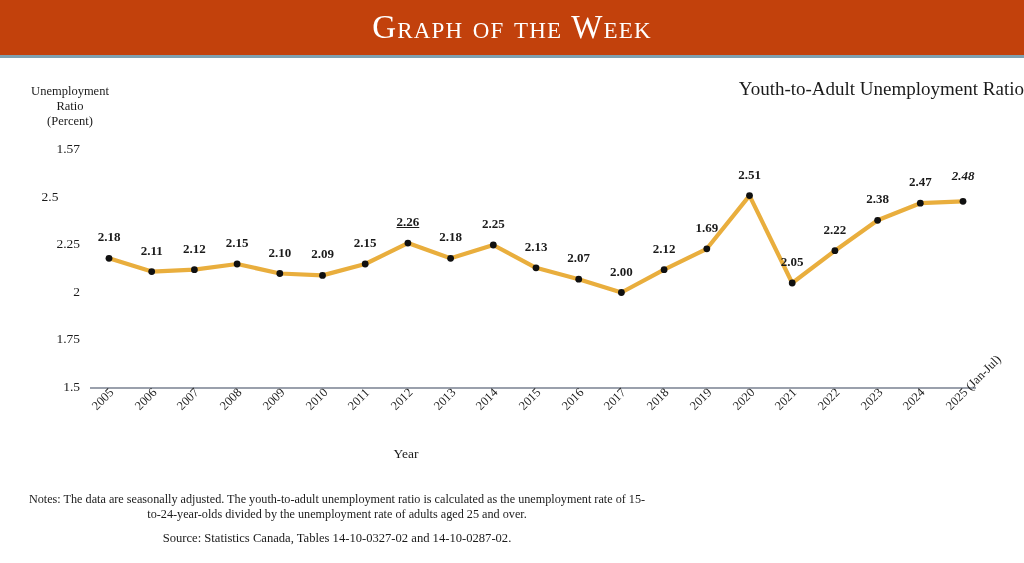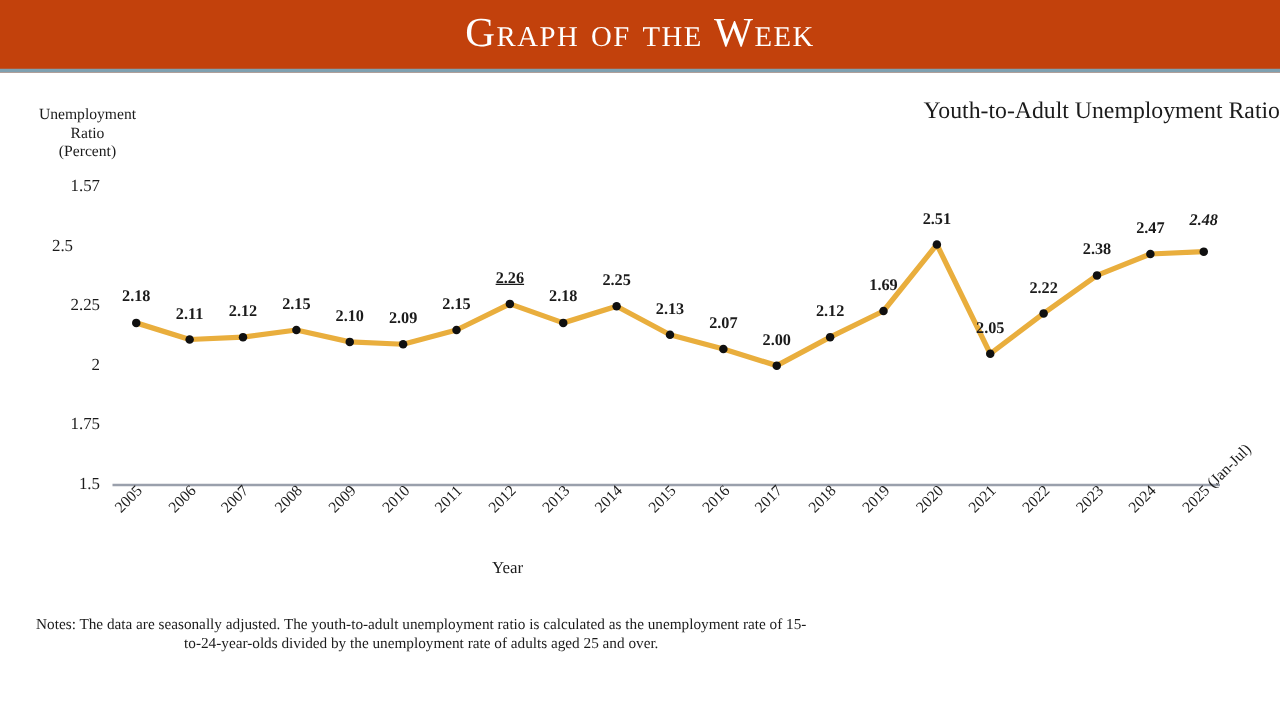--- a/index.html
+++ b/index.html
@@ -247,13 +247,14 @@
       <div class="x-tick-label" style="left: 857.6px; top: 345px;">2023</div>
       <div class="x-tick-label" style="left: 900.3px; top: 345px;">2024</div>
       <div class="x-tick-label" style="left: 943px; top: 345px;">2025 (Jan-Jul)</div>
     </div>
 
   <div id="x-axis-title">Year</div>
 </div>
 
 <div id="footnotes">
   <p id="notes-text">Notes: The data are seasonally adjusted. The youth-to-adult unemployment ratio is calculated as the unemployment rate of 15-to-24-year-olds divided by the unemployment rate of adults aged 25 and over.</p>
+  <p id="source-text">Source: Statistics Canada, Tables 14-10-0327-02 and 14-10-0287-02.</p>
 </div>
 
 </body></html>

